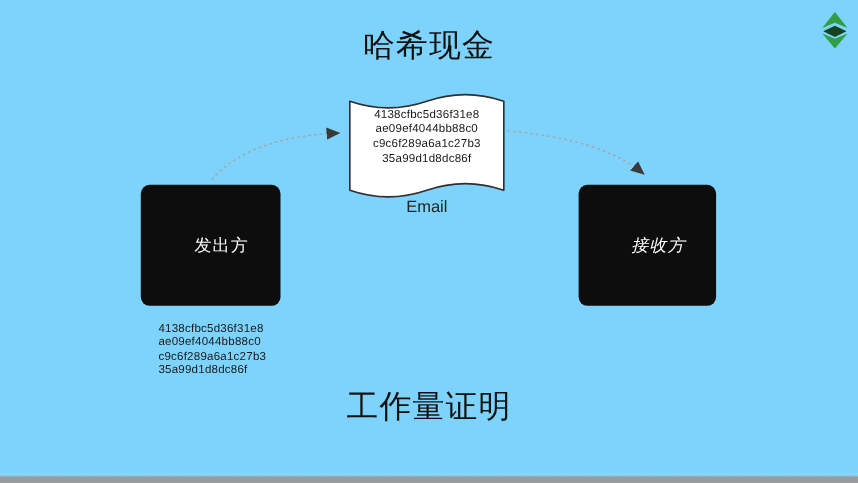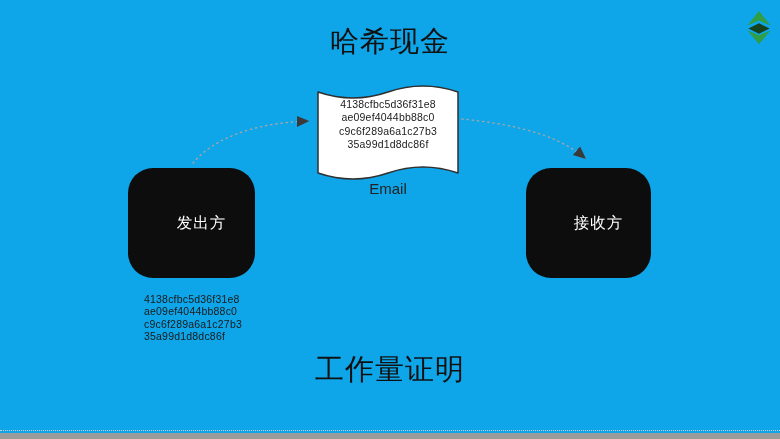--- a/index.html
+++ b/index.html
@@ -3,21 +3,21 @@
 <meta charset="utf-8">
 <style>
   * { margin: 0; padding: 0; box-sizing: border-box; }
   html, body { background: #ffffff; }
   body {
     font-family: "Liberation Sans", "DejaVu Sans", sans-serif;
     width: 780px; height: 439px; overflow: hidden; position: relative;
   }
   .canvas {
     position: absolute; left: 0; top: 0; width: 780px; height: 439px;
-    background: #0ea5e9;
+    background: #7dd3fc;
   }
   .page-title {
     position: absolute; left: 0; top: 22px; width: 780px;
     text-align: center; font-size: 29px; font-weight: 400; color: #111111;
     letter-spacing: 1px;
   }
   .footer-title {
     position: absolute; left: 0; top: 350px; width: 780px;
     text-align: center; font-size: 29px; font-weight: 400; color: #111111;
     letter-spacing: 1px;
@@ -29,26 +29,26 @@
     position: absolute; left: 318px; top: 98px; width: 140px;
     text-align: center; font-size: 10.5px; line-height: 13.4px; color: #1a1a1a;
     letter-spacing: 0.2px; white-space: nowrap;
   }
   .note-label {
     position: absolute; left: 318px; top: 180px; width: 140px;
     text-align: center; font-size: 15px; color: #222222;
   }
   .node {
     position: absolute; width: 127px; height: 110px;
-    background: #0d0d0d; border-radius: 25px;
+    background: #0d0d0d; border-radius: 8px;
     display: flex; align-items: center; justify-content: center;
     color: #ffffff; font-size: 15.5px; letter-spacing: 1px; padding-left: 20px;
   }
   .node-sender { left: 128px; top: 168px; }
-  .node-receiver { left: 526px; top: 168px; width: 125px; }
+  .node-receiver { left: 526px; top: 168px; width: 125px; font-style: italic; }
   .sender-hash {
     position: absolute; left: 144px; top: 293px;
     font-size: 10.5px; line-height: 12.4px; color: #1a1a1a;
     letter-spacing: 0.2px; white-space: nowrap;
   }
   .bottom-dotted {
     position: absolute; left: 0; top: 430px; width: 780px; height: 0;
     border-top: 1px dotted #cccccc;
   }
   .bottom-scrollbar {

